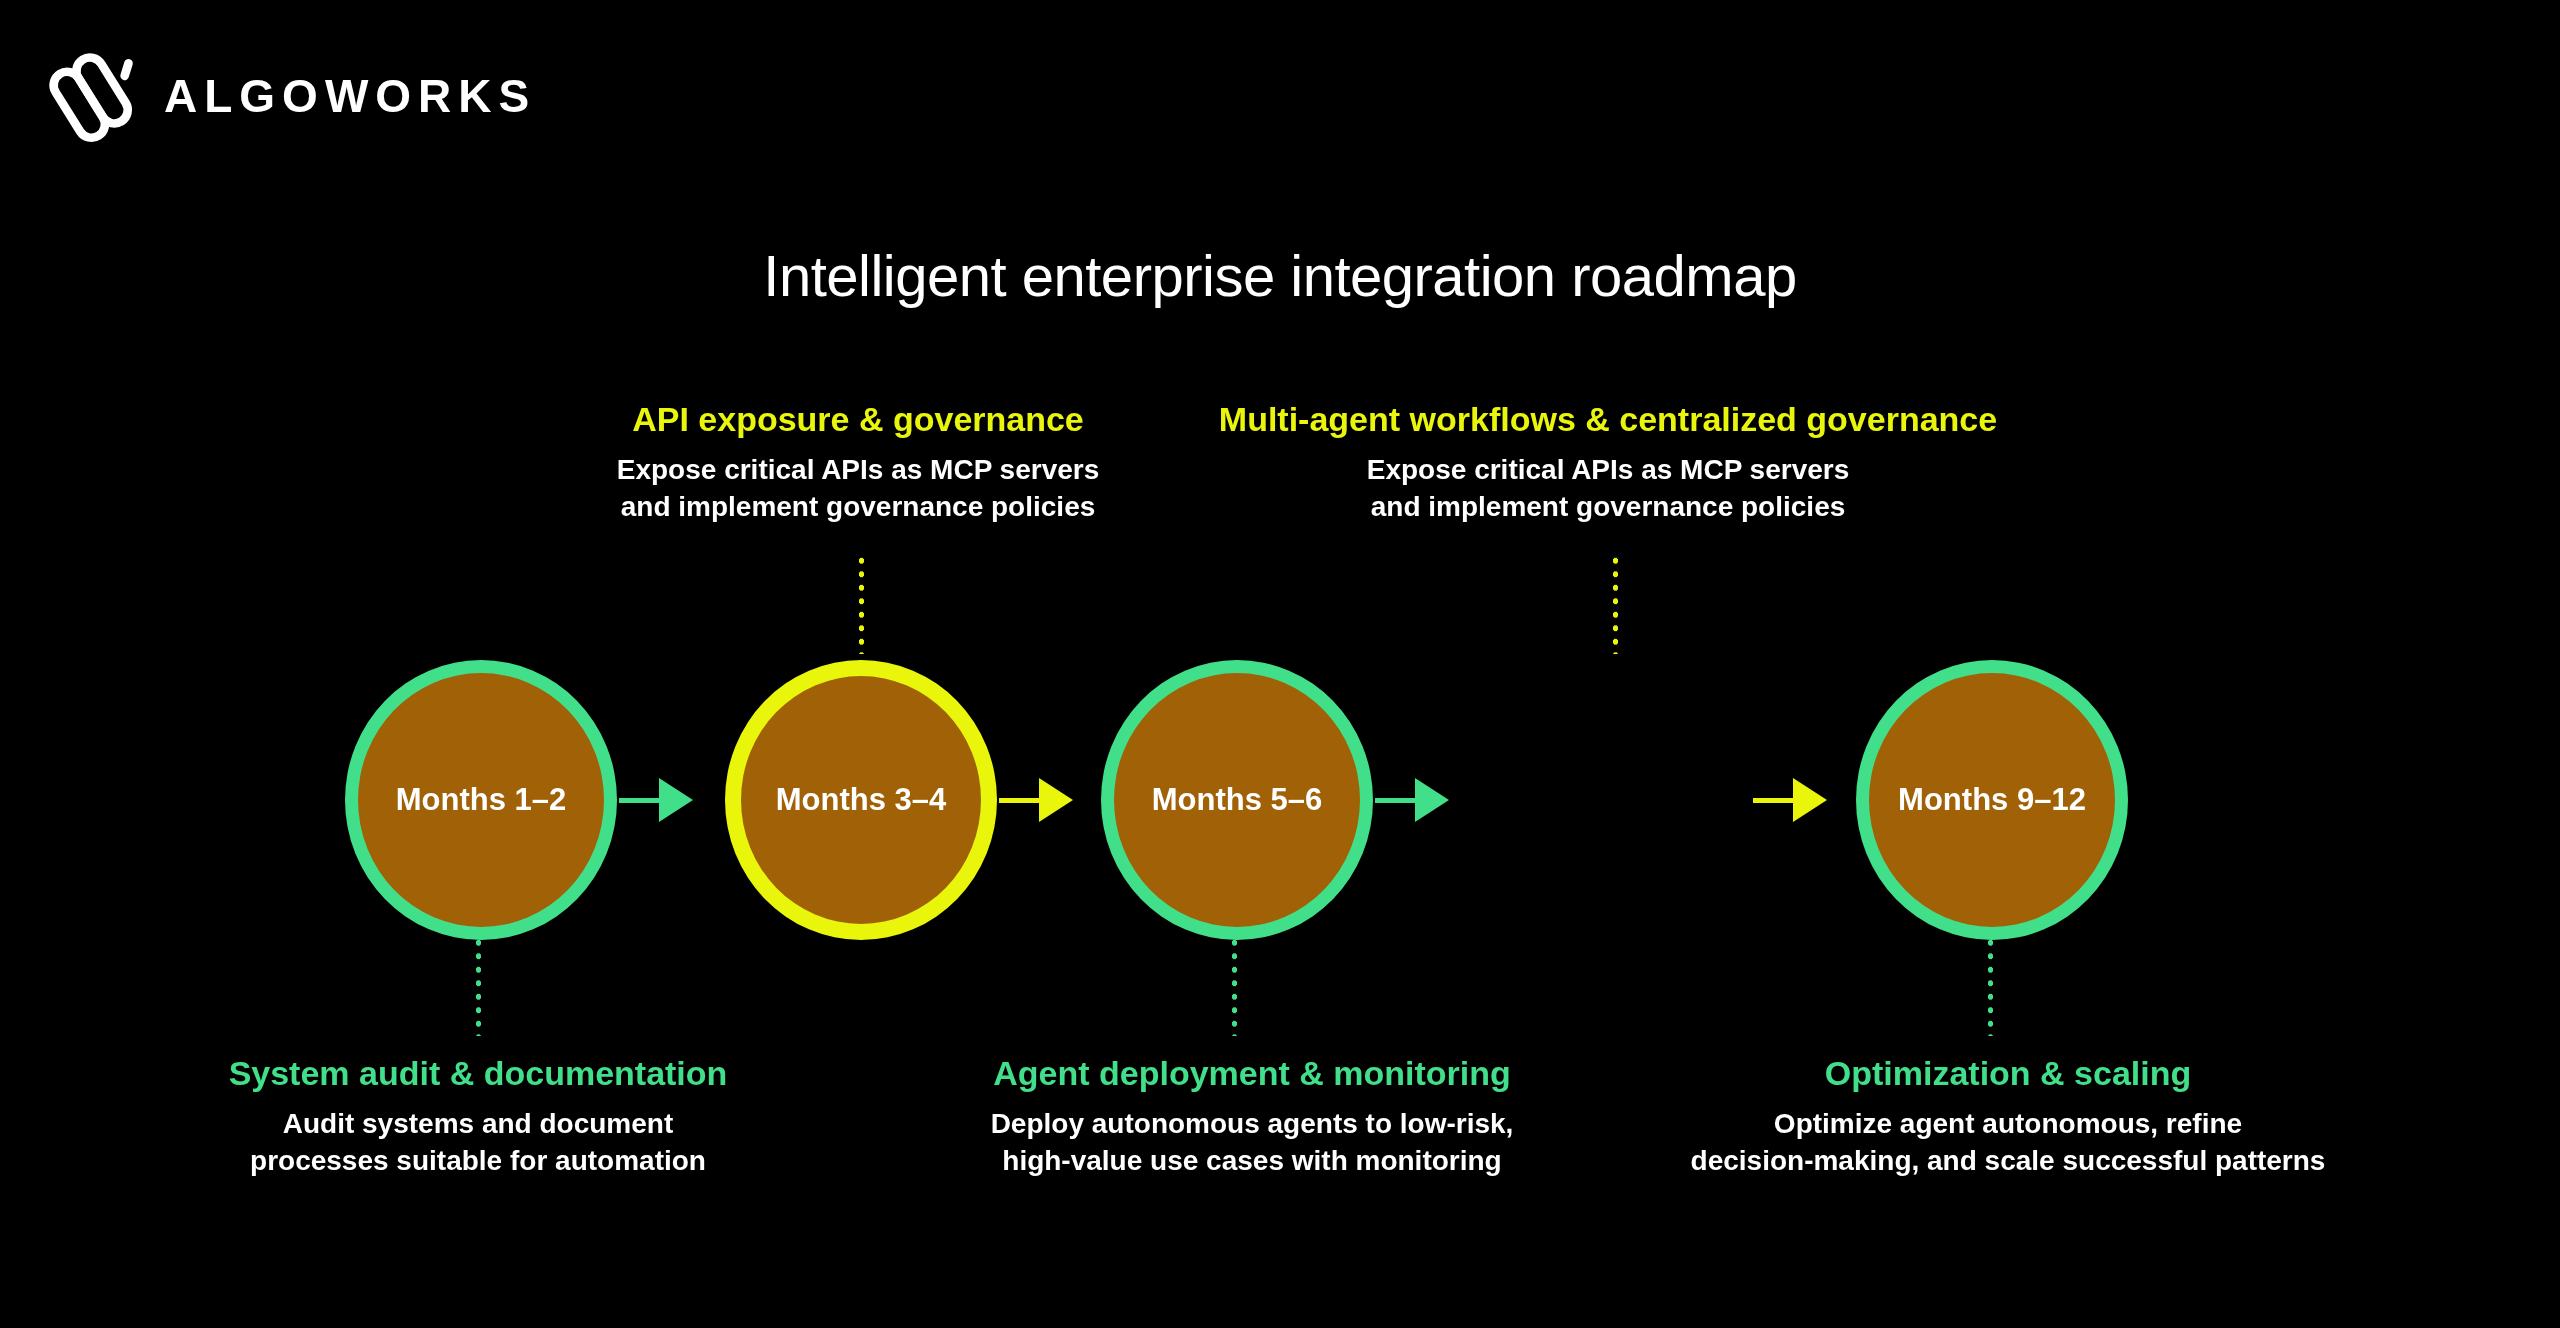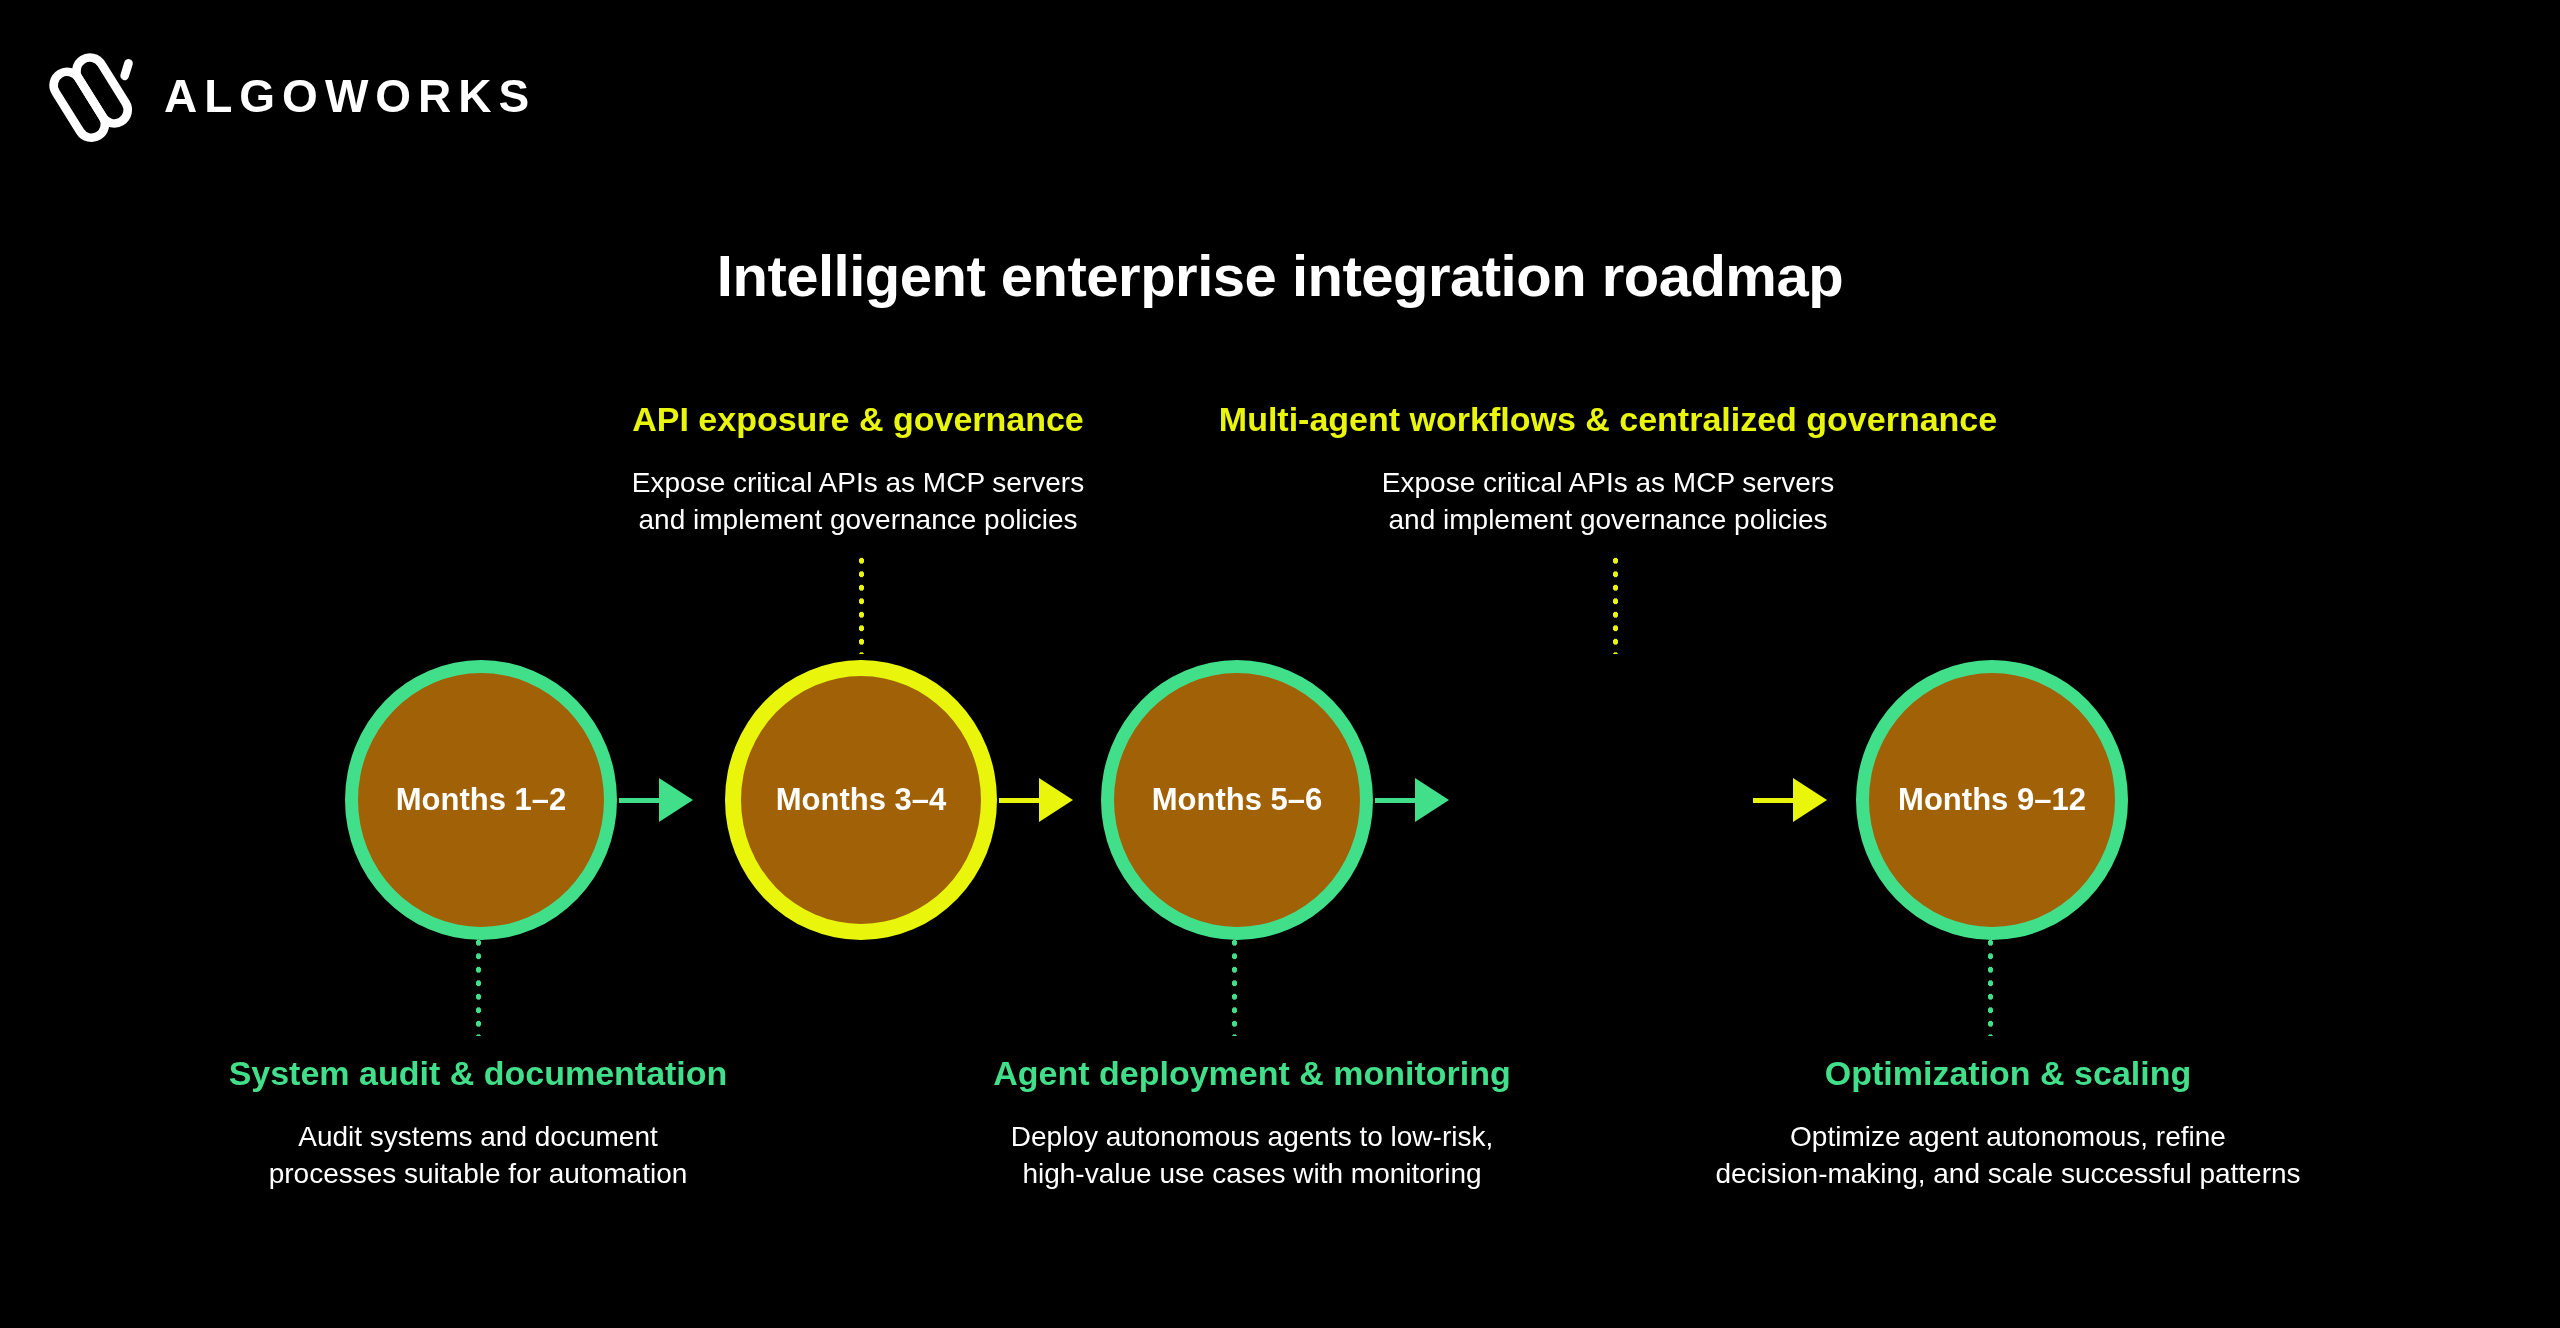--- a/index.html
+++ b/index.html
@@ -17,21 +17,21 @@
   }
 
   
   .logo{position:absolute;left:44px;top:48px;display:flex;align-items:center;gap:24px;}
   .logo-icon{width:96px;height:96px;display:block;}
   .wordmark{font-size:46px;font-weight:700;letter-spacing:7px;color:#fff;line-height:96px;}
 
   
   .title{
     position:absolute;top:242px;left:0;width:100%;
-    text-align:center;font-size:58px;font-weight:700;letter-spacing:-0.5px;color:#fff;
+    text-align:center;font-size:58px;font-weight:400;letter-spacing:-0.5px;color:#fff;
   }
 
   
   .circle{
     position:absolute;top:660px;width:272px;height:280px;border-radius:50%;
     display:flex;align-items:center;justify-content:center;background:#a16207;
   }
   .circle.green{border:13px solid var(--green);}
   .circle.yellow{border:16px solid var(--yellow);}
   .circle-label{font-size:31px;font-weight:700;color:#fff;white-space:nowrap;}
@@ -64,21 +64,21 @@
   .dotted.d2{left:858px;}
   .dotted.d3{left:1231px;}
   .dotted.d4{left:1612px;}
   .dotted.d5{left:1987px;}
 
   
   .callout{position:absolute;text-align:center;}
   .callout-title{font-size:34px;font-weight:700;line-height:42px;}
   .callout-title.c-yellow{color:var(--yellow);}
   .callout-title.c-green{color:var(--green);}
-  .callout-desc{margin-top:24px;font-size:28px;line-height:37px;color:#fff;font-weight:400;}
+  .callout-desc{margin-top:11px;font-size:28px;line-height:37px;color:#fff;font-weight:700;}
   .callout.top{top:398px;}
   .callout.bottom{top:1052px;}
   .callout.co1{left:158px;width:640px;}
   .callout.co2{left:508px;width:700px;}
   .callout.co3{left:902px;width:700px;}
   .callout.co4{left:1158px;width:900px;}
   .callout.co5{left:1618px;width:780px;}
 </style>
 </head>
 <body>

